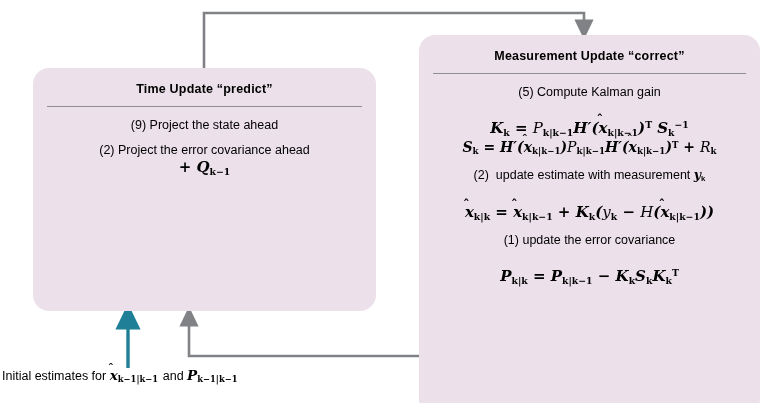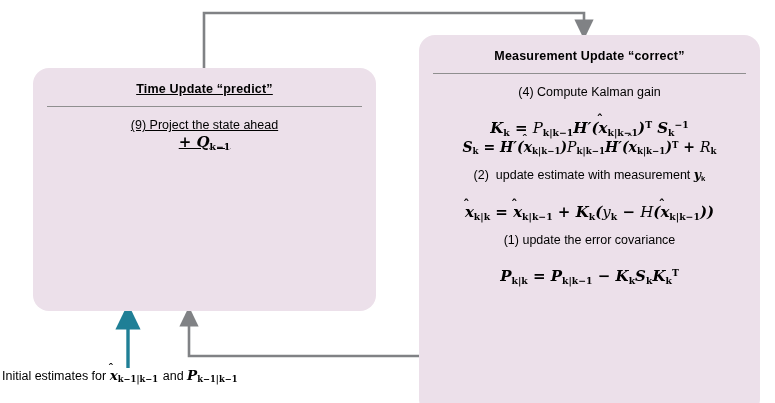--- a/index.html
+++ b/index.html
@@ -30,21 +30,20 @@
     position: absolute;
     background: #ece0ea;
     border-radius: 16px;
     box-sizing: border-box;
   }
   #time-update-box {
     left: 33px;
     top: 68px;
     width: 343px;
     height: 243px;
-    text-decoration: underline;
   }
   #measurement-update-box {
     left: 419px;
     top: 35px;
     width: 341px;
     height: 380px;
   }
   .box-title {
     text-align: center;
     font-weight: bold;
@@ -145,31 +144,32 @@
     <path d="M128,368 L128,316" fill="none" stroke="#1f7f96" stroke-width="3.4" marker-end="url(#arrowTeal)"></path>
   </svg>
 
   <div class="box" id="time-update-box">
     <div class="box-title">Time Update “predict”</div>
     <div class="title-rule"></div>
 
     <div class="step">(9) Project the state ahead</div>
 
 
+    <div class="step">(2) Project the error covariance ahead</div>
 
     <div class="eq eq-line2">
       + Q<sub>k−1</sub>
     </div>
   </div>
 
   <div class="box" id="measurement-update-box">
     <div class="box-title">Measurement Update “correct”</div>
     <div class="title-rule"></div>
 
-    <div class="step">(4) Compute Kalman gain</div>
+    <div class="step">(5) Compute Kalman gain</div>
 
     <div class="eq">
       K<sub>k</sub> = <span class="nb">P</span><sub>k|k−1</sub>H′(<span class="hat"><span class="hchar">x</span><span class="hmark">̂</span></span><sub>k|k−1</sub>)<sup>T</sup> S<sub>k</sub><sup>−1</sup>
     </div>
     <div class="eq small eq-line2">
       S<sub>k</sub> = H′(<span class="hat"><span class="hchar">x</span><span class="hmark">̂</span></span><sub>k|k−1</sub>)<span class="nb">P</span><sub>k|k−1</sub>H′(<span class="hat"><span class="hchar">x</span><span class="hmark">̂</span></span><sub>k|k−1</sub>)<sup>T</sup> + <span class="nb">R</span><sub>k</sub>
     </div>
 
     <div class="step">
       (2)&nbsp; update estimate with measurement <span style="font-family:'DejaVu Serif',serif;font-style:italic;font-weight:bold;">y</span><sub style="font-weight:bold;">k</sub>

